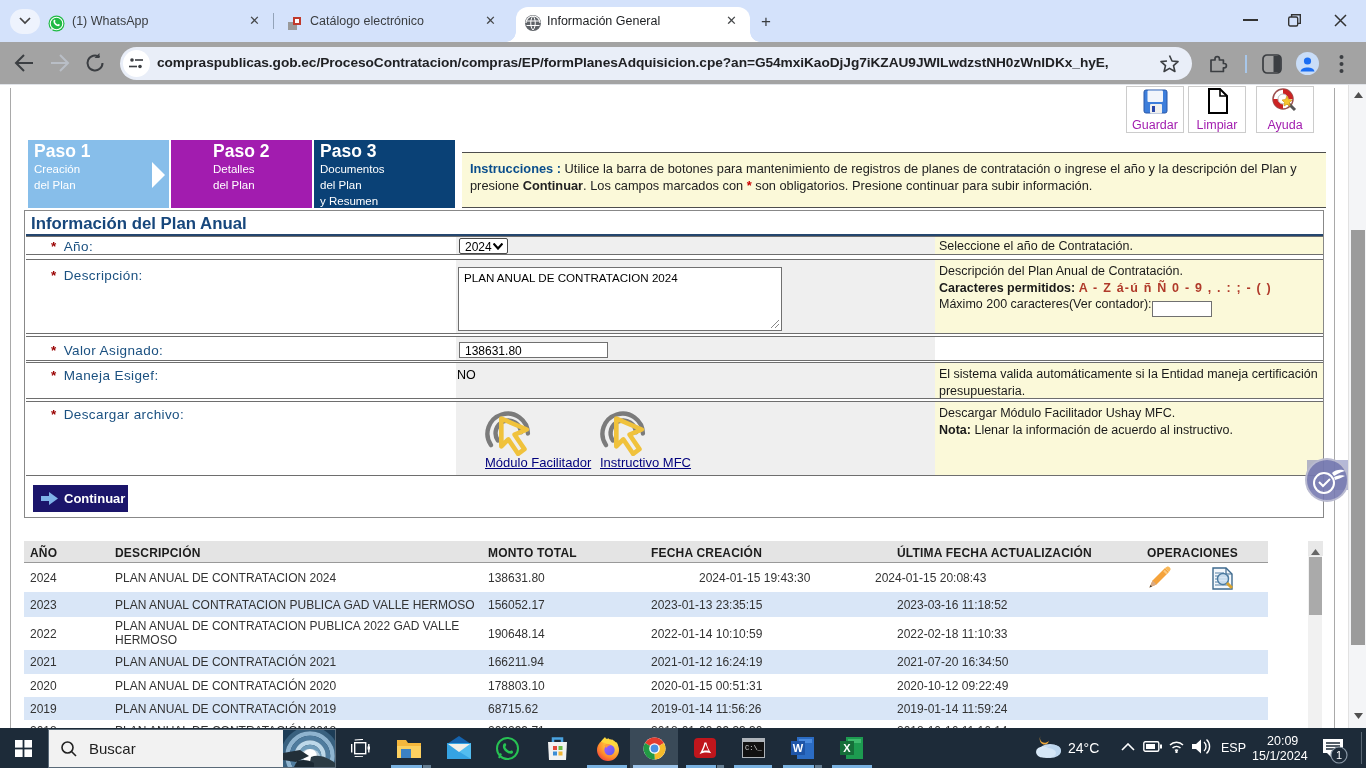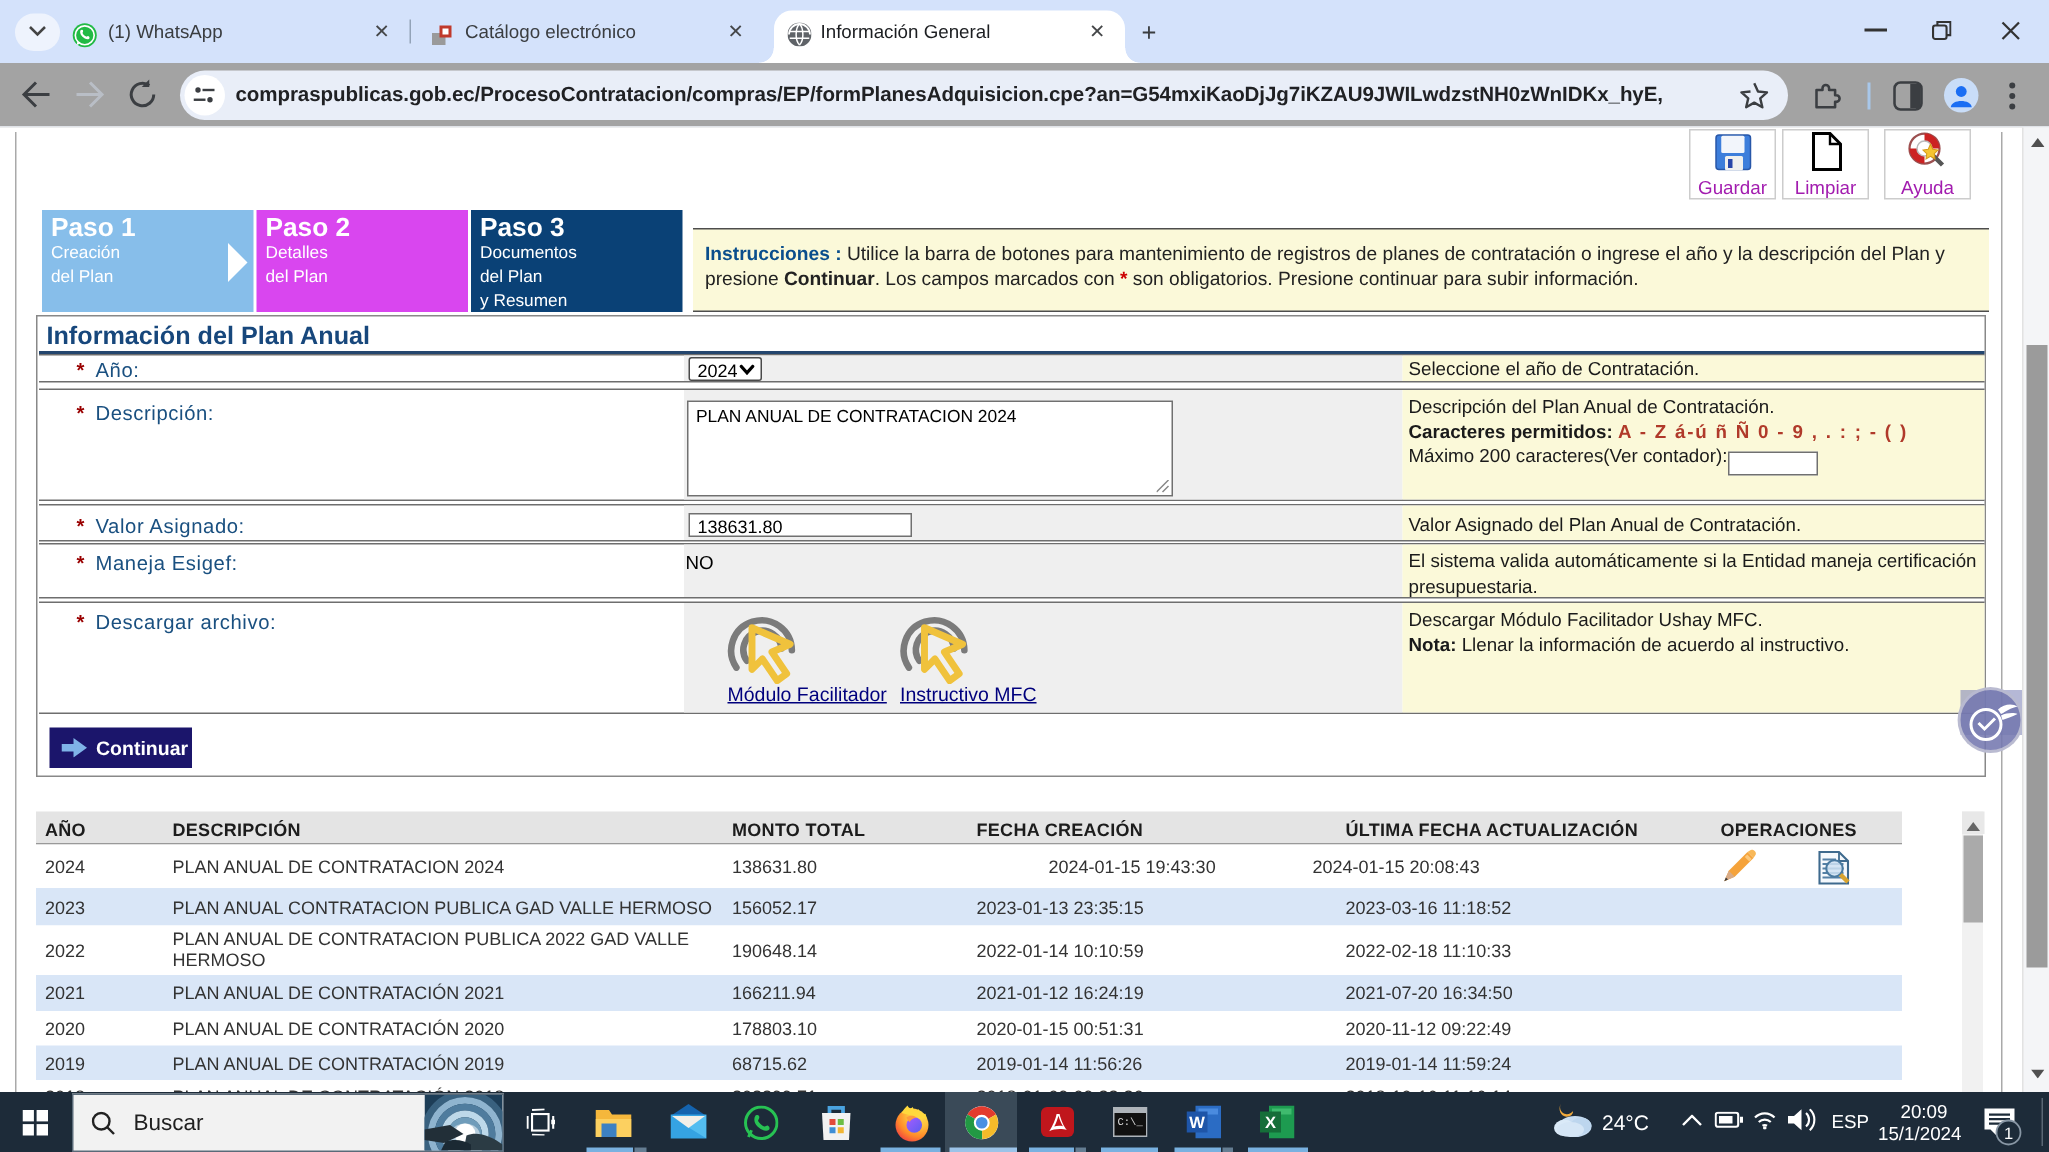--- a/index.html
+++ b/index.html
@@ -174,21 +174,21 @@
   </div>
 
   <div class="paso" style="left:28px;width:141px;background:#87beea;">
     <div class="t">Paso 1</div>
       <div class="s">Creación</div>
       <div class="s">del Plan</div>
     <svg class="abs" style="right:2px;top:22px" width="17" height="26">
         <path d="M2 0 L15 13 L2 26 Z" fill="#fff"></path>
       </svg>
   </div>
-  <div class="paso" style="left:171px;width:141px;background:#d946ef;">
+  <div class="paso" style="left:171px;width:141px;background:#a21caf;padding-left:36px;">
     <div class="t">Paso 2</div>
       <div class="s">Detalles</div>
       <div class="s">del Plan</div>
   </div>
   <div class="paso" style="left:314px;width:141px;background:#0a4176;">
     <div class="t">Paso 3</div>
       <div class="s">Documentos</div>
       <div class="s">del Plan</div>
       <div class="s">y Resumen</div>
   </div>
@@ -214,21 +214,20 @@
       <div class="fcell-grey"></div>
       <div class="fcell-help">Descripción del Plan Anual de Contratación.<br><b>Caracteres permitidos:</b> <b style="color:#b03a2a;letter-spacing:1.2px;">A - Z á-ú ñ Ñ 0 - 9 , . : ; - ( )</b><br>Máximo 200 caracteres(Ver contador): <span class="inbox" style="left:217px;top:41px;width:60px;height:16px;"></span></div>
       <div class="flabel" style="top:8px;"><b>*</b>Descripción:</div>
       <div class="inbox" style="left:432px;top:7px;width:324px;height:64px;padding:3px 0 0 5px;font-size:11.6px;">PLAN ANUAL DE CONTRATACION 2024<svg width="9" height="9" style="position:absolute;right:1px;bottom:1px;">
             <path d="M8 0 L0 8 M8 4 L4 8" stroke="#888" stroke-width="1"></path>
           </svg></div>
     </div>
 
     <div class="frow" style="top:125px;height:25px;">
       <div class="fcell-grey"></div>
-        <div class="fcell-help" style="padding-top:5px;">Valor Asignado del Plan Anual de Contratación.</div>
       <div class="flabel" style="top:6px;"><b>*</b>Valor Asignado:</div>
       <div class="inbox" style="left:433px;top:5px;width:149px;height:16px;padding:1px 0 0 5px;">138631.80</div>
     </div>
 
     <div class="frow" style="top:151px;height:37px;">
       <div class="fcell-grey"></div>
         <div class="fcell-help">El sistema valida automáticamente si la Entidad maneja certificación presupuestaria.</div>
       <div class="flabel" style="top:5px;"><b>*</b>Maneja Esigef:</div>
       <div class="abs" style="left:431px;top:5px;font-size:12.5px;color:#000;">NO</div>
     </div>
@@ -308,21 +307,21 @@
       <div class="gcell" style="left:91px;top:5px;">PLAN ANUAL DE CONTRATACIÓN 2021</div>
       <div class="gcell" style="left:464px;top:5px;">166211.94</div>
       <div class="gcell" style="left:627px;top:5px;">2021-01-12 16:24:19</div>
       <div class="gcell" style="left:873px;top:5px;">2021-07-20 16:34:50</div>
     </div>
     <div class="grow" style="top:133px;height:23px;background:#fff;">
       <div class="gcell" style="left:6px;top:5px;">2020</div>
       <div class="gcell" style="left:91px;top:5px;">PLAN ANUAL DE CONTRATACIÓN 2020</div>
       <div class="gcell" style="left:464px;top:5px;">178803.10</div>
       <div class="gcell" style="left:627px;top:5px;">2020-01-15 00:51:31</div>
-      <div class="gcell" style="left:873px;top:5px;">2020-11-12 09:22:49</div>
+      <div class="gcell" style="left:873px;top:5px;">2020-10-12 09:22:49</div>
     </div>
     <div class="grow" style="top:156px;height:23px;background:#d9e6f7;">
       <div class="gcell" style="left:6px;top:5px;">2019</div>
       <div class="gcell" style="left:91px;top:5px;">PLAN ANUAL DE CONTRATACIÓN 2019</div>
       <div class="gcell" style="left:464px;top:5px;">68715.62</div>
       <div class="gcell" style="left:627px;top:5px;">2019-01-14 11:56:26</div>
       <div class="gcell" style="left:873px;top:5px;">2019-01-14 11:59:24</div>
     </div>
     <div class="grow" style="top:179px;height:20px;background:#fff;">
       <div class="gcell" style="left:6px;top:4px;">2018</div>

